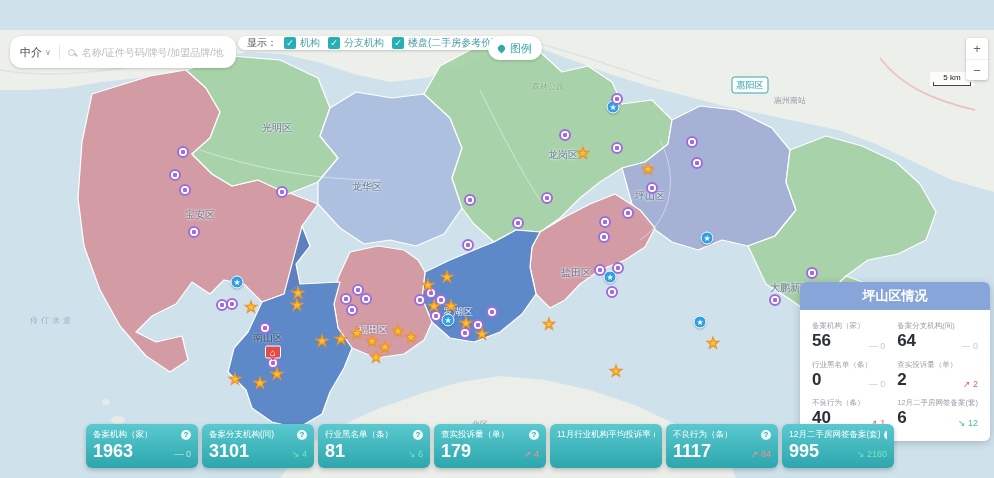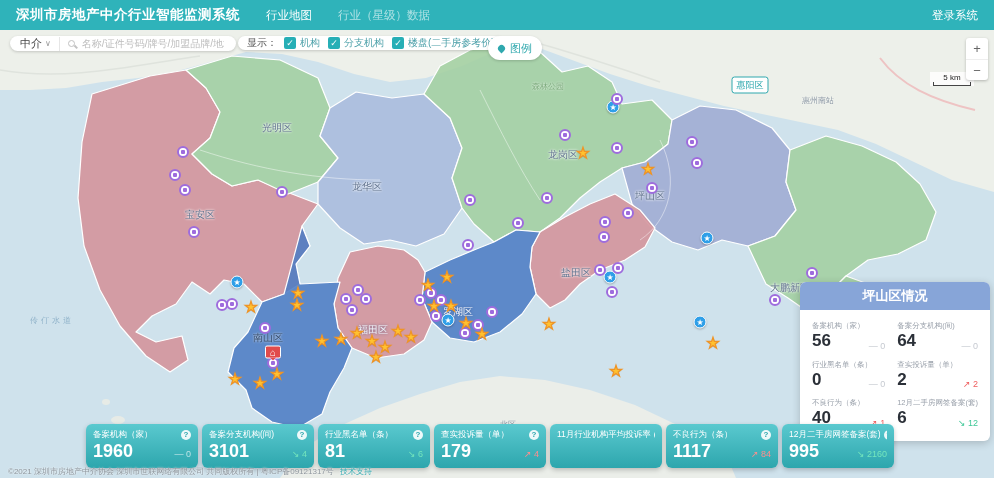--- a/index.html
+++ b/index.html
@@ -17,35 +17,35 @@
   
   .map-area{position:absolute;left:0;top:30px;width:994px;height:448px;background:#cfe2ec;overflow:hidden;}
   .map-svg{position:absolute;left:0;top:0;z-index:1;}
 
   
   .maplabel{position:absolute;transform:translate(-50%,-50%);z-index:2;white-space:nowrap;pointer-events:none;}
   .maplabel.district{font-size:10px;color:#5f718d;font-weight:500;text-shadow:0 0 2px #fff,0 0 3px #fff;}
   .maplabel.light{color:#f2f5fb;text-shadow:0 0 3px rgba(40,70,130,.65);}
   .maplabel.dark{color:#2e4668;text-shadow:0 0 2px #fff;}
   .maplabel.boxed{font-size:9px;color:#2fa8ae;background:rgba(255,255,255,.92);border:1px solid #2fa8ae;padding:1px 4px;border-radius:3px;}
-  .maplabel.poi{font-size:8px;color:#8b97a3;text-shadow:0 0 2px #fff;margin-left:28px;}
+  .maplabel.poi{font-size:8px;color:#8b97a3;text-shadow:0 0 2px #fff;}
   .maplabel.park{font-size:8px;color:#7cab7c;text-shadow:0 0 2px #fff;margin-left:48px;}
   .maplabel.water{font-size:8px;color:#8fb2c9;letter-spacing:3px;}
 
   
   .mk{position:absolute;transform:translate(-50%,-50%);z-index:3;cursor:pointer;}
   .mk-star{font-size:15px;line-height:1;color:#ffc230;-webkit-text-stroke:1.2px #ef9426;text-shadow:0 1px 1px rgba(0,0,0,.18);z-index:4;}
   .mk-org{width:12px;height:12px;border:2px solid #9e6cdd;background:#fff;border-radius:50%;}
   .mk-org::after{content:"";display:block;width:4px;height:4px;margin:2px auto 0;background:#9e6cdd;border-radius:1px;}
   .mk-bstar{width:13px;height:13px;background:#2f9fe8;border:1.5px solid #fff;border-radius:50%;color:#fff;font-size:8px;line-height:11px;text-align:center;box-shadow:0 1px 2px rgba(0,0,0,.25);}
   .mk-sel{width:16px;height:13px;background:#e14b4b;border:1px solid #fff;border-radius:2px;color:#fff;font-size:10px;line-height:11px;text-align:center;z-index:5;}
   .mk-sel::after{content:"";position:absolute;left:50%;top:100%;margin-left:-3px;border:3px solid transparent;border-top-color:#e14b4b;}
 
   
-  .searchbox{position:absolute;left:10px;top:6px;height:15px;background:#fff;border-radius:12px;display:flex;align-items:center;padding:0 10px;box-shadow:0 1px 3px rgba(0,0,0,.18);z-index:10;}
+  .searchbox{position:absolute;left:10px;top:6px;height:32px;background:#fff;border-radius:12px;display:flex;align-items:center;padding:0 10px;box-shadow:0 1px 3px rgba(0,0,0,.18);z-index:10;}
   .cat{font-size:11px;color:#444;display:flex;gap:3px;align-items:center;cursor:pointer;white-space:nowrap;}
   .caret{font-size:8px;color:#999;}
   .sdiv{width:1px;height:14px;background:#e6e6e6;margin:0 8px;}
   .mag{width:7px;height:7px;border:1.5px solid #c2c2c2;border-radius:50%;position:relative;flex:none;}
   .mag::after{content:"";position:absolute;width:4px;height:1.5px;background:#c2c2c2;transform:rotate(45deg);right:-4px;bottom:-1px;}
   .searchbox input{border:0;outline:0;width:146px;font-size:10px;color:#333;margin-left:5px;background:transparent;}
   .searchbox input::placeholder{color:#bdbdbd;}
 
   .displaybox{position:absolute;left:238px;top:6px;height:14px;background:#fff;border-radius:12px;display:flex;align-items:center;padding:0 9px;gap:7px;font-size:10px;box-shadow:0 1px 3px rgba(0,0,0,.18);z-index:10;white-space:nowrap;}
   .dl{color:#555;}
@@ -88,28 +88,20 @@
   .scard .t-flat{color:rgba(255,255,255,.65);}
 
   .footer{position:absolute;left:8px;bottom:1px;font-size:8px;color:#8d959c;z-index:12;text-shadow:0 0 2px #fff;white-space:nowrap;}
   .flink{color:#2fa8ae;margin-left:4px;cursor:pointer;}
 </style>
 </head>
 <body>
 
 <div class="app">
 
-  <header>
-    <div class="title">深圳市房地产中介行业智能监测系统</div>
-    <nav id="topnav">
-        <span class="nav-item active">行业地图</span>
-        <span class="nav-item">行业（星级）数据</span>
-      </nav>
-    <div class="login">登录系统</div>
-  </header>
 
   <div class="map-area">
 
     <svg class="map-svg" width="994" height="448" viewBox="0 0 994 448">
 
       <rect x="0" y="0" width="994" height="448" fill="#cfe2ec"></rect>
 
       <path fill="#edf0ea" d="M0,0 L994,0 L994,162 L952,150 L914,132 L876,114 L838,100 L800,92 L762,84 L724,76 L686,66 L648,56 L610,44 L572,30 L534,16 L498,20 L462,36 L426,48 L390,52 L354,44 L318,32 L282,24 L246,22 L210,32 L174,42 L138,48 L102,52 L66,58 L30,60 L0,60 Z"></path>
 
       <path d="M880,28 C900,55 932,70 975,80" stroke="#eec3c3" stroke-width="2" fill="none"></path>
@@ -334,21 +326,21 @@
         </div>
     </div>
 
     <div class="statbar" id="statbar">
         <div class="scard">
           <div class="srow1">
             <span>备案机构（家）</span>
             <span class="qicon">?</span>
           </div>
           <div class="srow2">
-            <span class="sval">1960</span>
+            <span class="sval">1963</span>
             <span class="strend t-flat">— 0</span>
           </div>
         </div>
         <div class="scard">
           <div class="srow1">
             <span>备案分支机构(间)</span>
             <span class="qicon">?</span>
           </div>
           <div class="srow2">
             <span class="sval">3101</span>
@@ -396,19 +388,15 @@
             <span>12月二手房网签备案(套)</span>
             <span class="qicon">?</span>
           </div>
           <div class="srow2">
             <span class="sval">995</span>
             <span class="strend t-down">↘ 2160</span>
           </div>
         </div>
       </div>
 
-    <div class="footer">
-      <span>©2021 深圳市房地产中介协会 深圳市世联网络有限公司 共同版权所有 | 粤ICP备09121317号</span>
-      <span class="flink">技术支持</span>
-    </div>
 
   </div>
 </div>
 
 </body></html>

